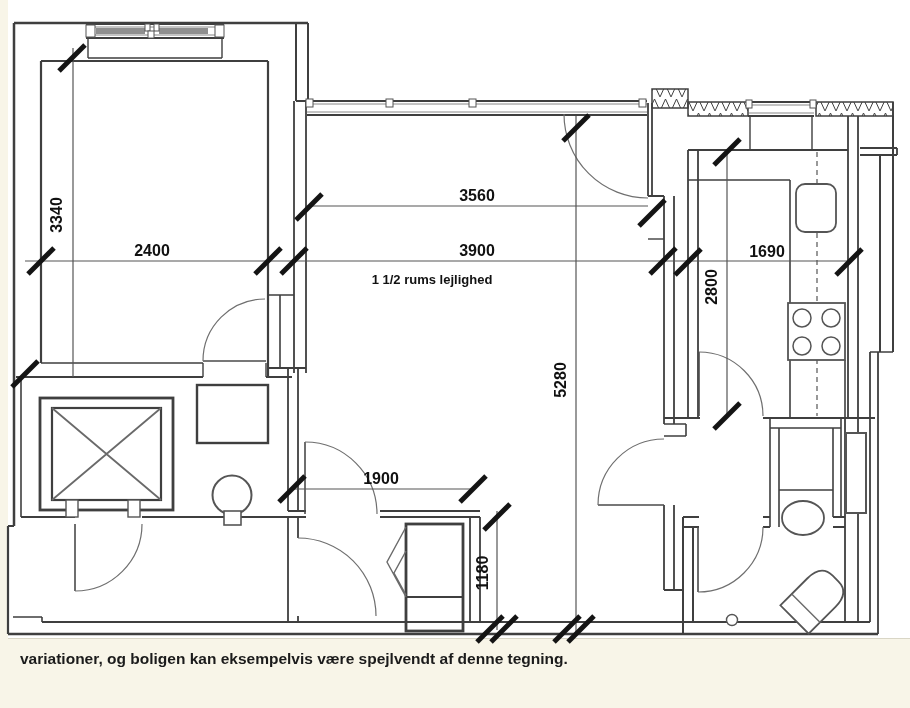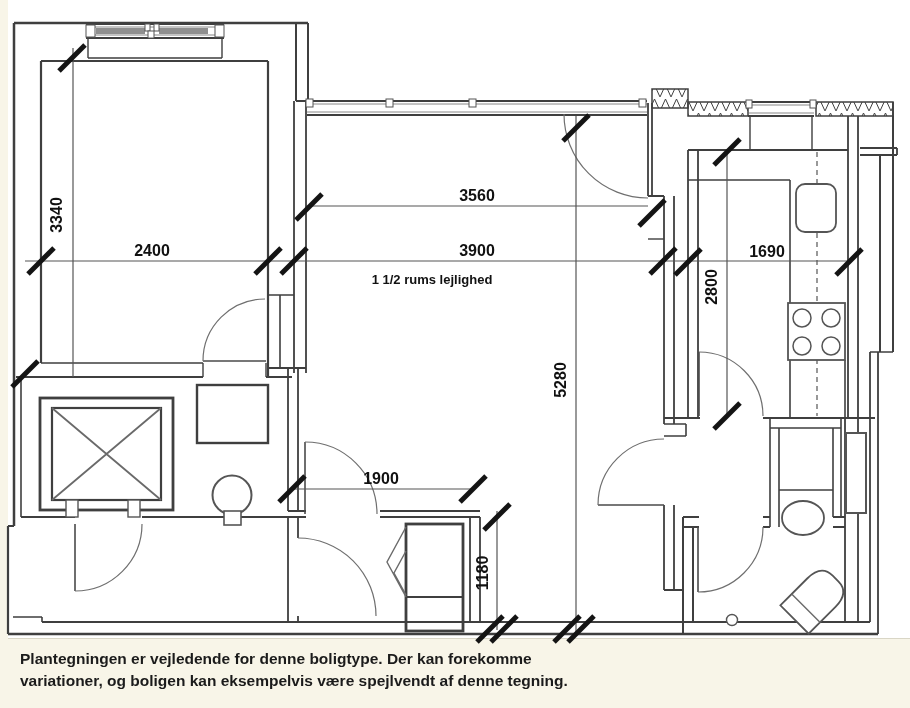--- a/index.html
+++ b/index.html
@@ -258,15 +258,14 @@
     <text class="dim" x="381" y="484" text-anchor="middle">1900</text>
     <text class="dim" x="62" y="215" text-anchor="middle" transform="rotate(-90 62 215)">3340</text>
     <text class="dim" x="566" y="380" text-anchor="middle" transform="rotate(-90 566 380)">5280</text>
     <text class="dim" x="717" y="287" text-anchor="middle" transform="rotate(-90 717 287)">2800</text>
     <text class="dim" x="488" y="573" text-anchor="middle" transform="rotate(-90 488 573)">1180</text>
     <text class="roomlabel" x="432" y="284" text-anchor="middle">1 1/2 rums lejlighed</text>
   </g>
 </svg>
 
 <div class="caption">
-  <div>Plantegningen er vejledende for denne boligtype. Der kan forekomme</div>
   <div>variationer, og boligen kan eksempelvis være spejlvendt af denne tegning.</div>
 </div>
 
 </body></html>

